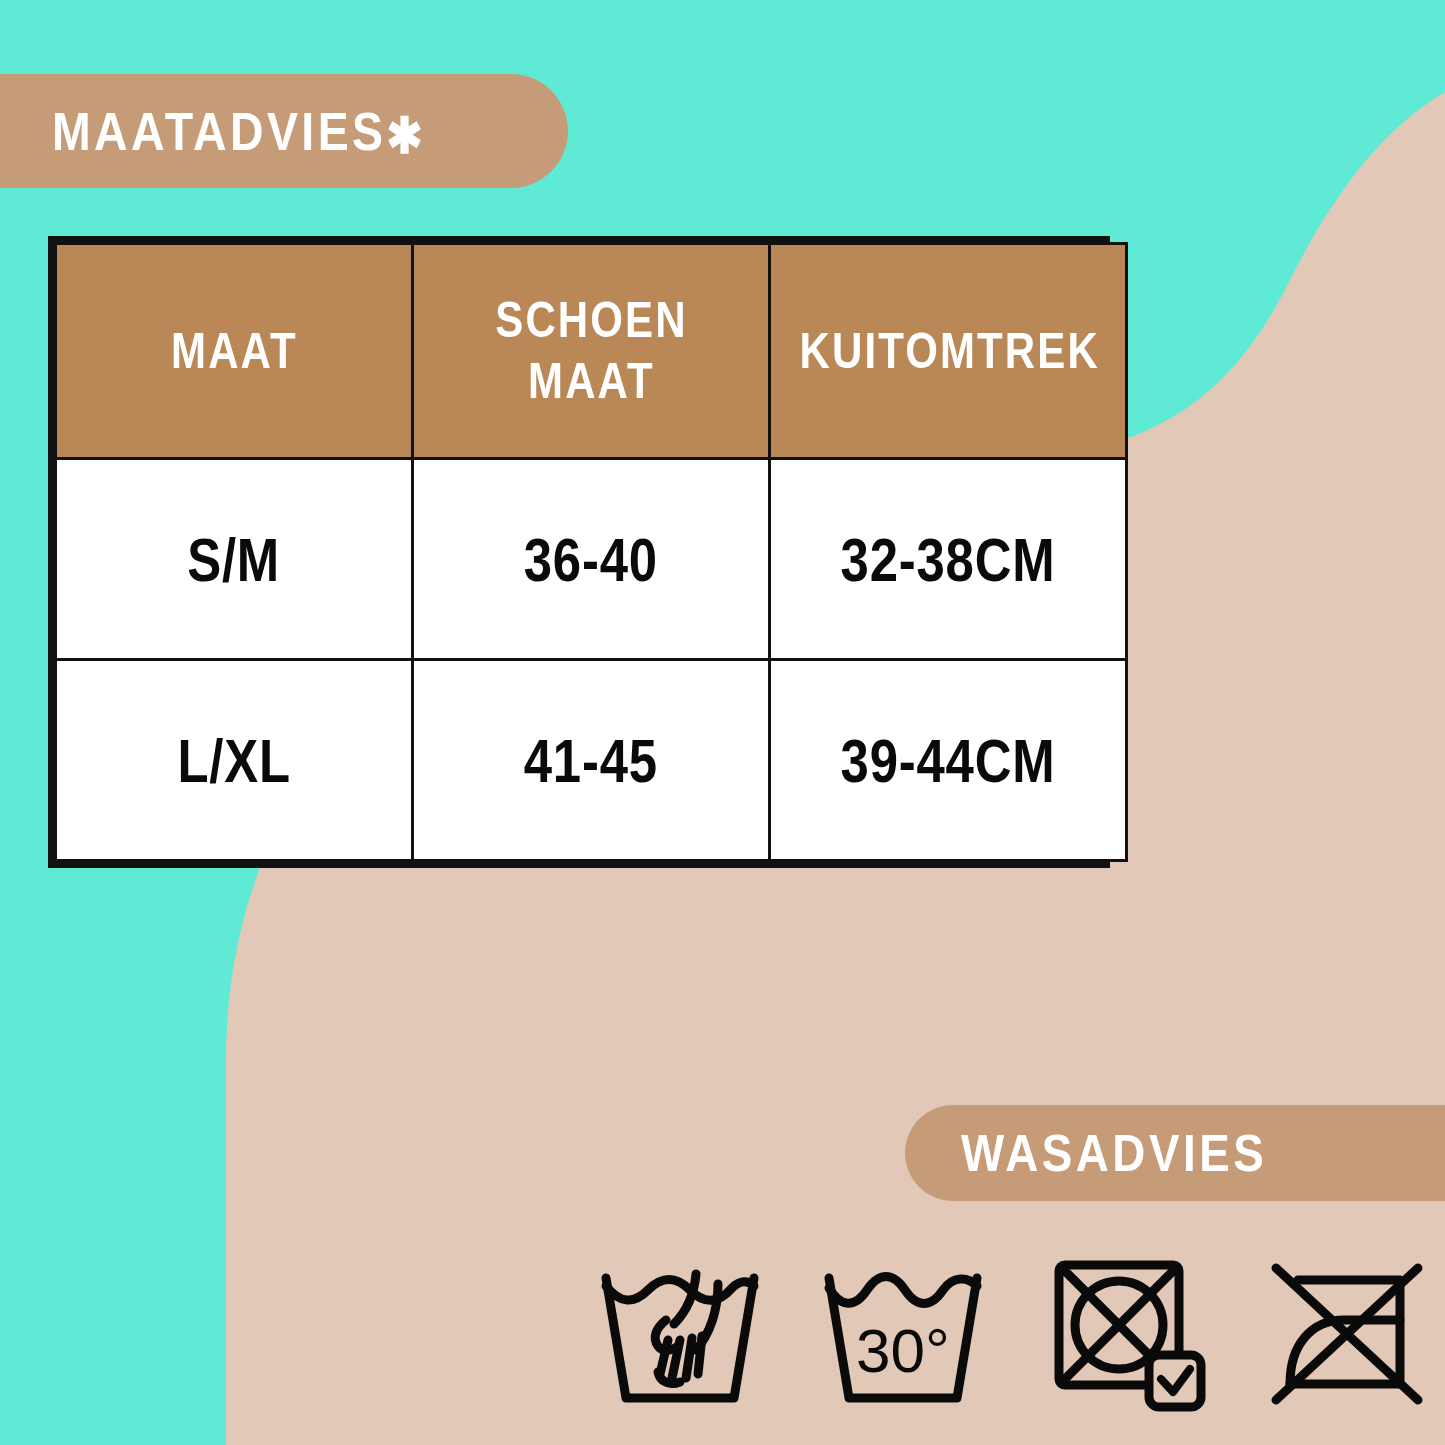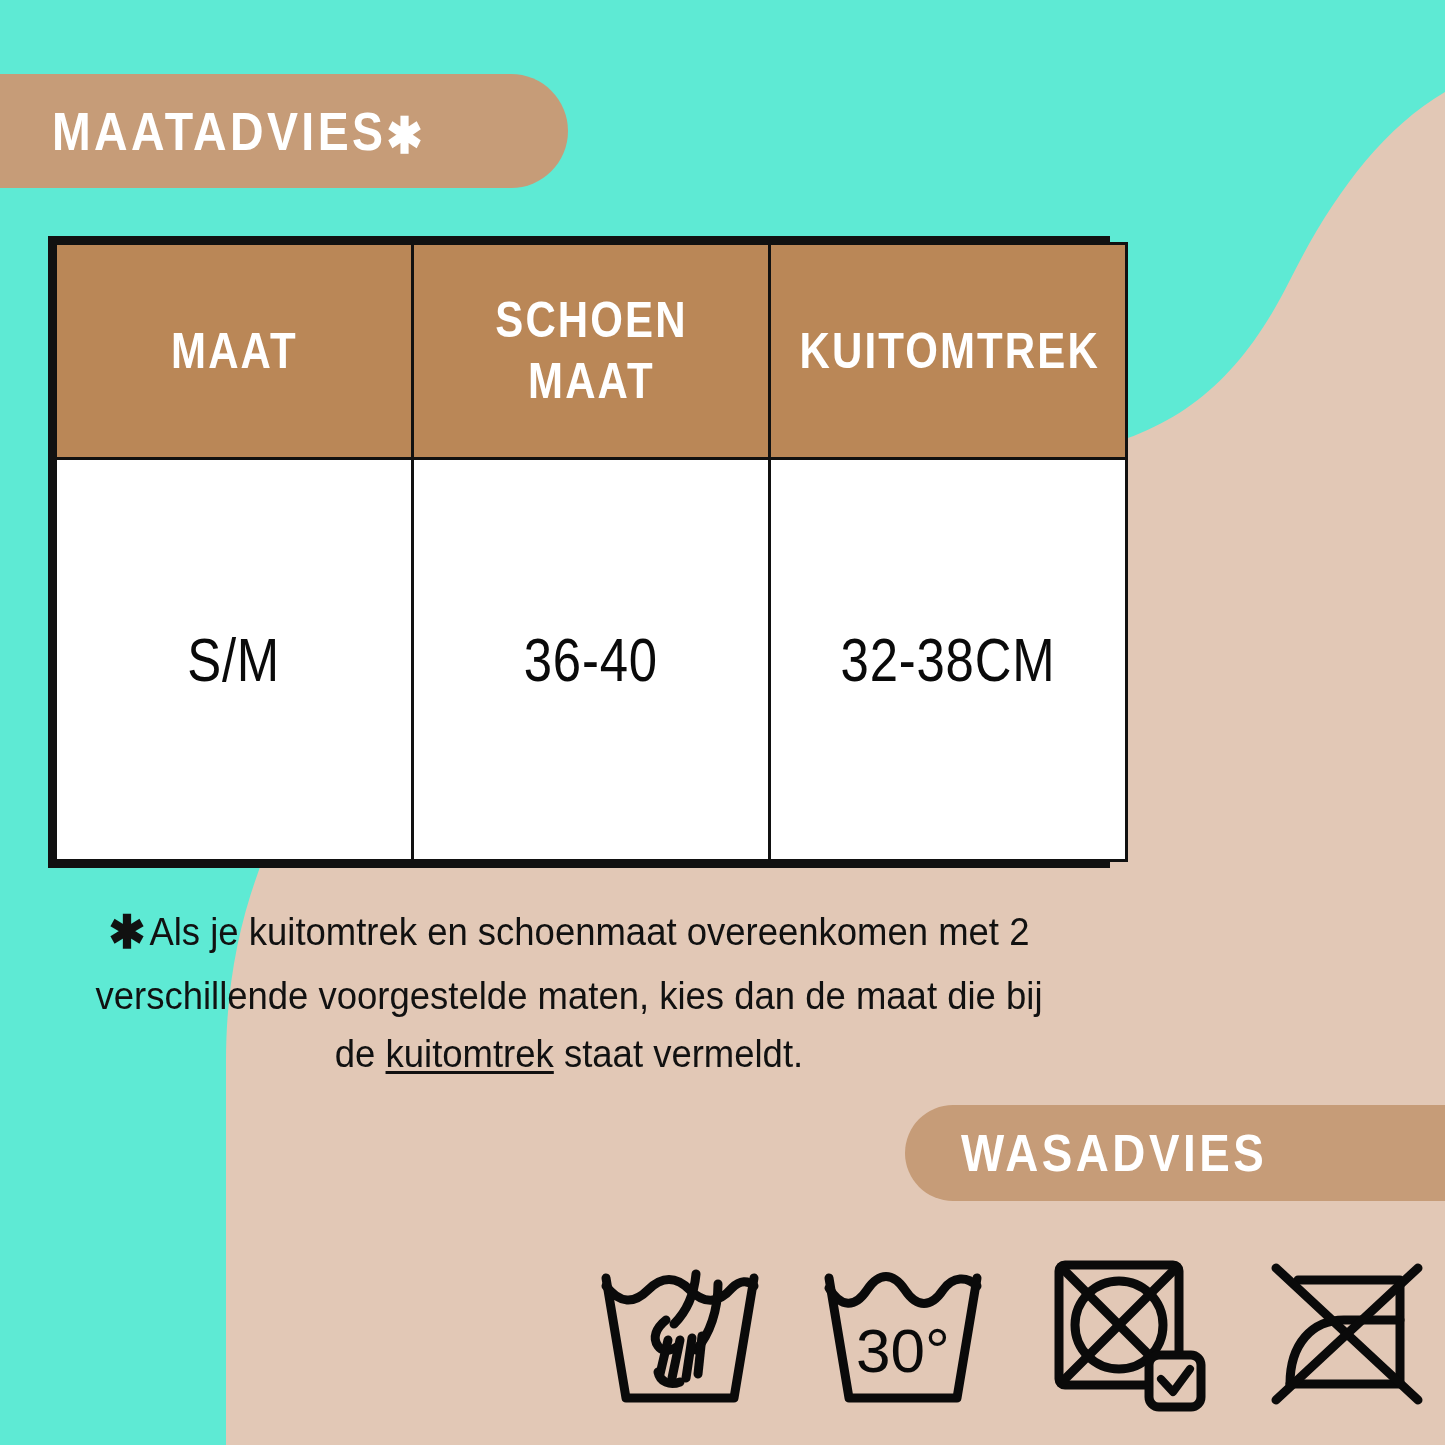--- a/index.html
+++ b/index.html
@@ -104,21 +104,21 @@
   }
   .size-table thead th .hdr {
     display: inline-block;
     transform: scaleX(0.84);
   }
   .size-table tbody td {
     background: #ffffff;
     color: #0a0a0a;
     height: 140px;
     font-family: "Liberation Sans Narrow", "Liberation Sans", sans-serif;
-    font-weight: 400;
+    font-weight: 700;
     font-size: 62px;
     letter-spacing: 1px;
   }
   .size-table tbody td .cellv {
     display: inline-block;
     transform: scaleX(0.82);
   }
   .col-maat { width: 354px; }
   .col-schoen { width: 354px; }
   .col-kuit { width: 354px; }
@@ -233,29 +233,29 @@
             <span class="hdr">KUITOMTREK</span>
           </th>
         </tr>
       </thead>
       <tbody>
         <tr>
           <td><span class="cellv">S/M</span></td>
           <td><span class="cellv">36-40</span></td>
           <td><span class="cellv">32-38CM</span></td>
         </tr>
+        <tr>
+          <td><span class="cellv">L/XL</span></td>
+          <td><span class="cellv">41-45</span></td>
+          <td><span class="cellv">39-44CM</span></td>
+        </tr>
       </tbody>
     </table>
   </div>
 
-  <div class="footnote">
-    <span class="fn-inner">
-      <span class="fn-star">✱</span><span>Als je kuitomtrek en schoenmaat overeenkomen met 2 verschillende voorgestelde maten, kies dan de maat die bij de </span><span class="fn-underline">kuitomtrek</span><span> staat vermeldt.</span>
-    </span>
-  </div>
 
   <div class="pill-wash">
     <span class="pill-wash-label">WASADVIES</span>
   </div>
 
   <div class="care-row">
 
     <div class="care-icon">
       <svg width="180" height="160" viewBox="0 0 180 160" fill="none" stroke="#0a0a0a" stroke-width="9" stroke-linecap="round" stroke-linejoin="round">
         <path d="M16 22 L36 142 L144 142 L164 22"></path>

